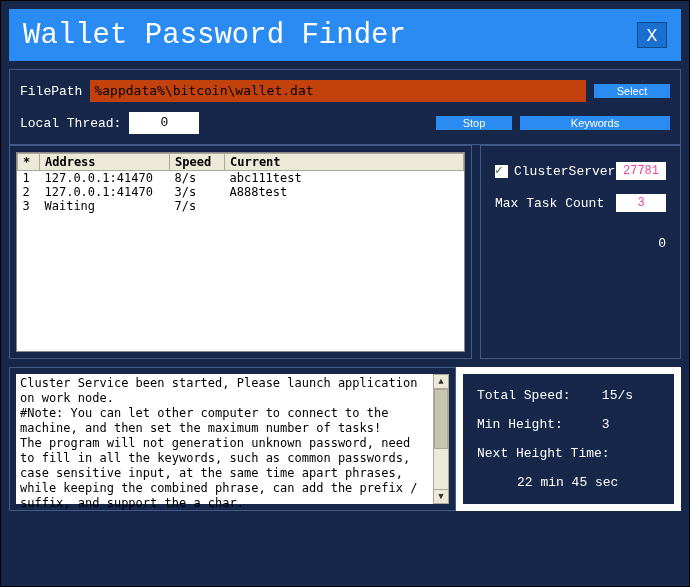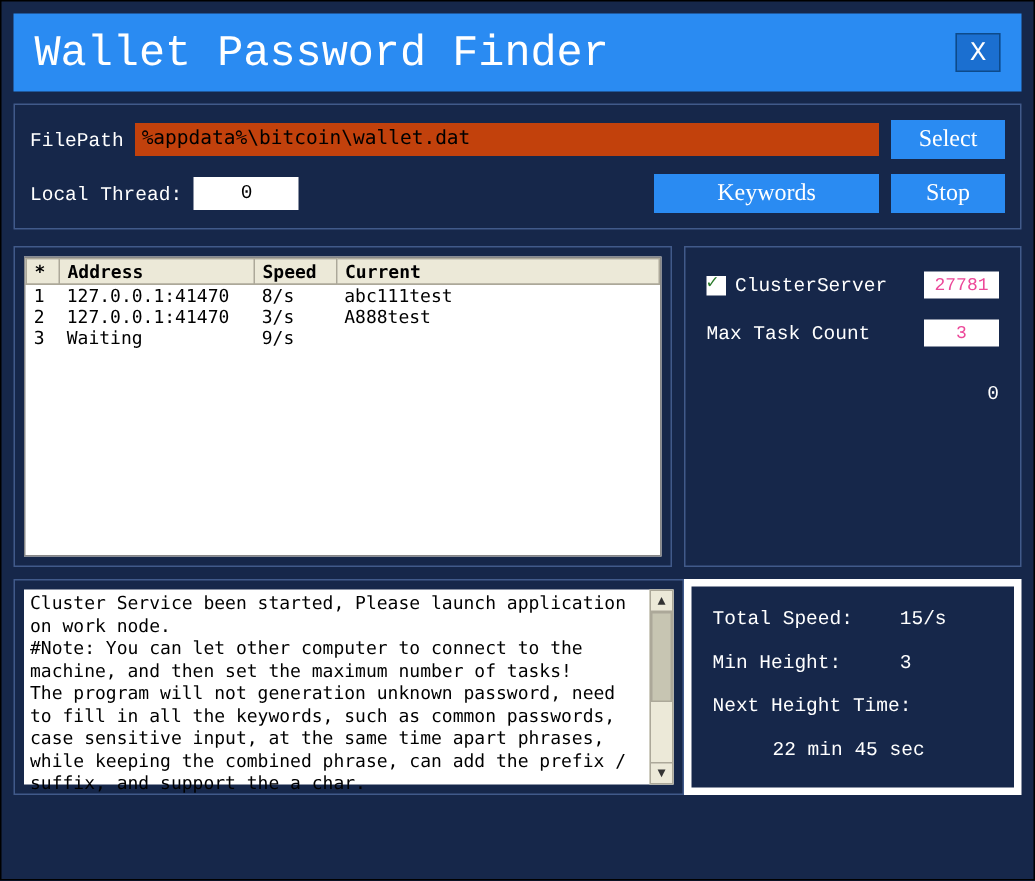--- a/index.html
+++ b/index.html
@@ -33,45 +33,45 @@
     width: 30px; height: 26px;
     text-align: center;
     line-height: 26px;
     font-size: 18px;
     border: 1px solid #0d4a8a;
     cursor: pointer;
   }
   .panel {
     border: 1px solid #415a8a;
     background: #16274a;
-    margin: 0 8px 11px 8px;
+    margin: 0 8px 0 8px;
     padding: 10px;
   }
   .pathpanel { margin-top: 4px; }
   .row { display: flex; align-items: center; margin-bottom: 10px; gap: 8px;}
   .row:last-child { margin-bottom: 0; }
   .lbl { color: #fff; white-space: nowrap; }
   .pathbox {
     flex: 1;
     background: #c2410c;
     color: #000;
     height: 22px;
     line-height: 22px;
     padding: 0 4px;
     font-family: "SimSun", monospace;
     text-align: left;
   }
   .btn {
     background: #2a8bf2;
     color: #fff;
     border: none;
-    height: 26px;
+    height: 14px;
     min-width: 76px;
-    font-size: 16px;
-    font-family: Liberation Serif, serif;
+    font-size: 11px;
+    font-family: Liberation Sans, sans-serif;
     cursor: pointer;
   }
   .btn.wide { min-width: 150px; }
   .numbox {
     background: #fff; color: #000;
     width: 70px; height: 22px;
     text-align: center;
     line-height: 22px;
   }
   .midsection {
@@ -101,21 +101,21 @@
     font-weight: bold;
     font-size: 12px;
   }
   tbody td {
     padding: 0 5px;
     font-size: 12px;
     white-space: nowrap;
   }
   .rightpanel {
     border: 1px solid #415a8a;
-    width: 225px;
+    width: 201px;
     padding: 16px 14px;
     font-size: 13px;
   }
   .rightpanel .line { margin: 0 0 14px 0; display:flex; align-items:center; }
   .rightpanel .line:last-child { margin-bottom:0; }
   .chk {
     width: 13px; height: 13px;
     background: #fff;
     display: inline-block;
     margin-right: 6px;
@@ -169,21 +169,21 @@
   }
   .sb .arr {
     height: 14px; background: #ece9d8;
     border-bottom: 1px solid #aca899;
     display:flex; align-items:center; justify-content:center;
     font-size: 9px; color:#333;
   }
   .sb .arr.down { border-top:1px solid #aca899; border-bottom:none; position:absolute; bottom:0; left:0; right:0;}
   .sb .thumb { position:absolute; top:14px; left:0; right:0; height:60px; background:#c7c5b2; border:1px solid #aca899;}
   .stats {
-    border: 5px solid #ffffff;
+    border: 7px solid #ffffff;
     width: 225px;
     padding: 14px;
     font-size: 13px;
   }
   .stats .sline { margin-bottom: 14px; }
   .stats .sline:last-child { margin-bottom:0; }
   .indent { padding-left: 40px; }
 </style>
 </head>
 <body>
@@ -196,22 +196,22 @@
 <div class="panel pathpanel">
   <div class="row">
     <span class="lbl">FilePath</span>
     <div class="pathbox">%appdata%\bitcoin\wallet.dat</div>
     <button class="btn">Select</button>
   </div>
   <div class="row">
     <span class="lbl">Local Thread:</span>
     <div class="numbox">0</div>
     <div style="flex:1"></div>
+    <button class="btn">Stop</button>
     <button class="btn wide">Keywords</button>
-    <button class="btn">Stop</button>
   </div>
 </div>
 
 <div class="midsection">
   <div class="tablepanel">
     <div class="tablewrap">
       <table>
         <thead>
             <tr>
           <th style="width:22px">*</th>
@@ -229,21 +229,21 @@
           </tr>
           <tr>
             <td>2</td>
             <td>127.0.0.1:41470</td>
             <td>3/s</td>
             <td>A888test</td>
           </tr>
           <tr>
             <td>3</td>
             <td>Waiting</td>
-            <td>9/s</td>
+            <td>7/s</td>
             <td></td>
           </tr>
         </tbody>
       </table>
     </div>
   </div>
   <div class="rightpanel">
     <div class="line">
       <span class="chk"></span>
       <span>ClusterServer</span>

